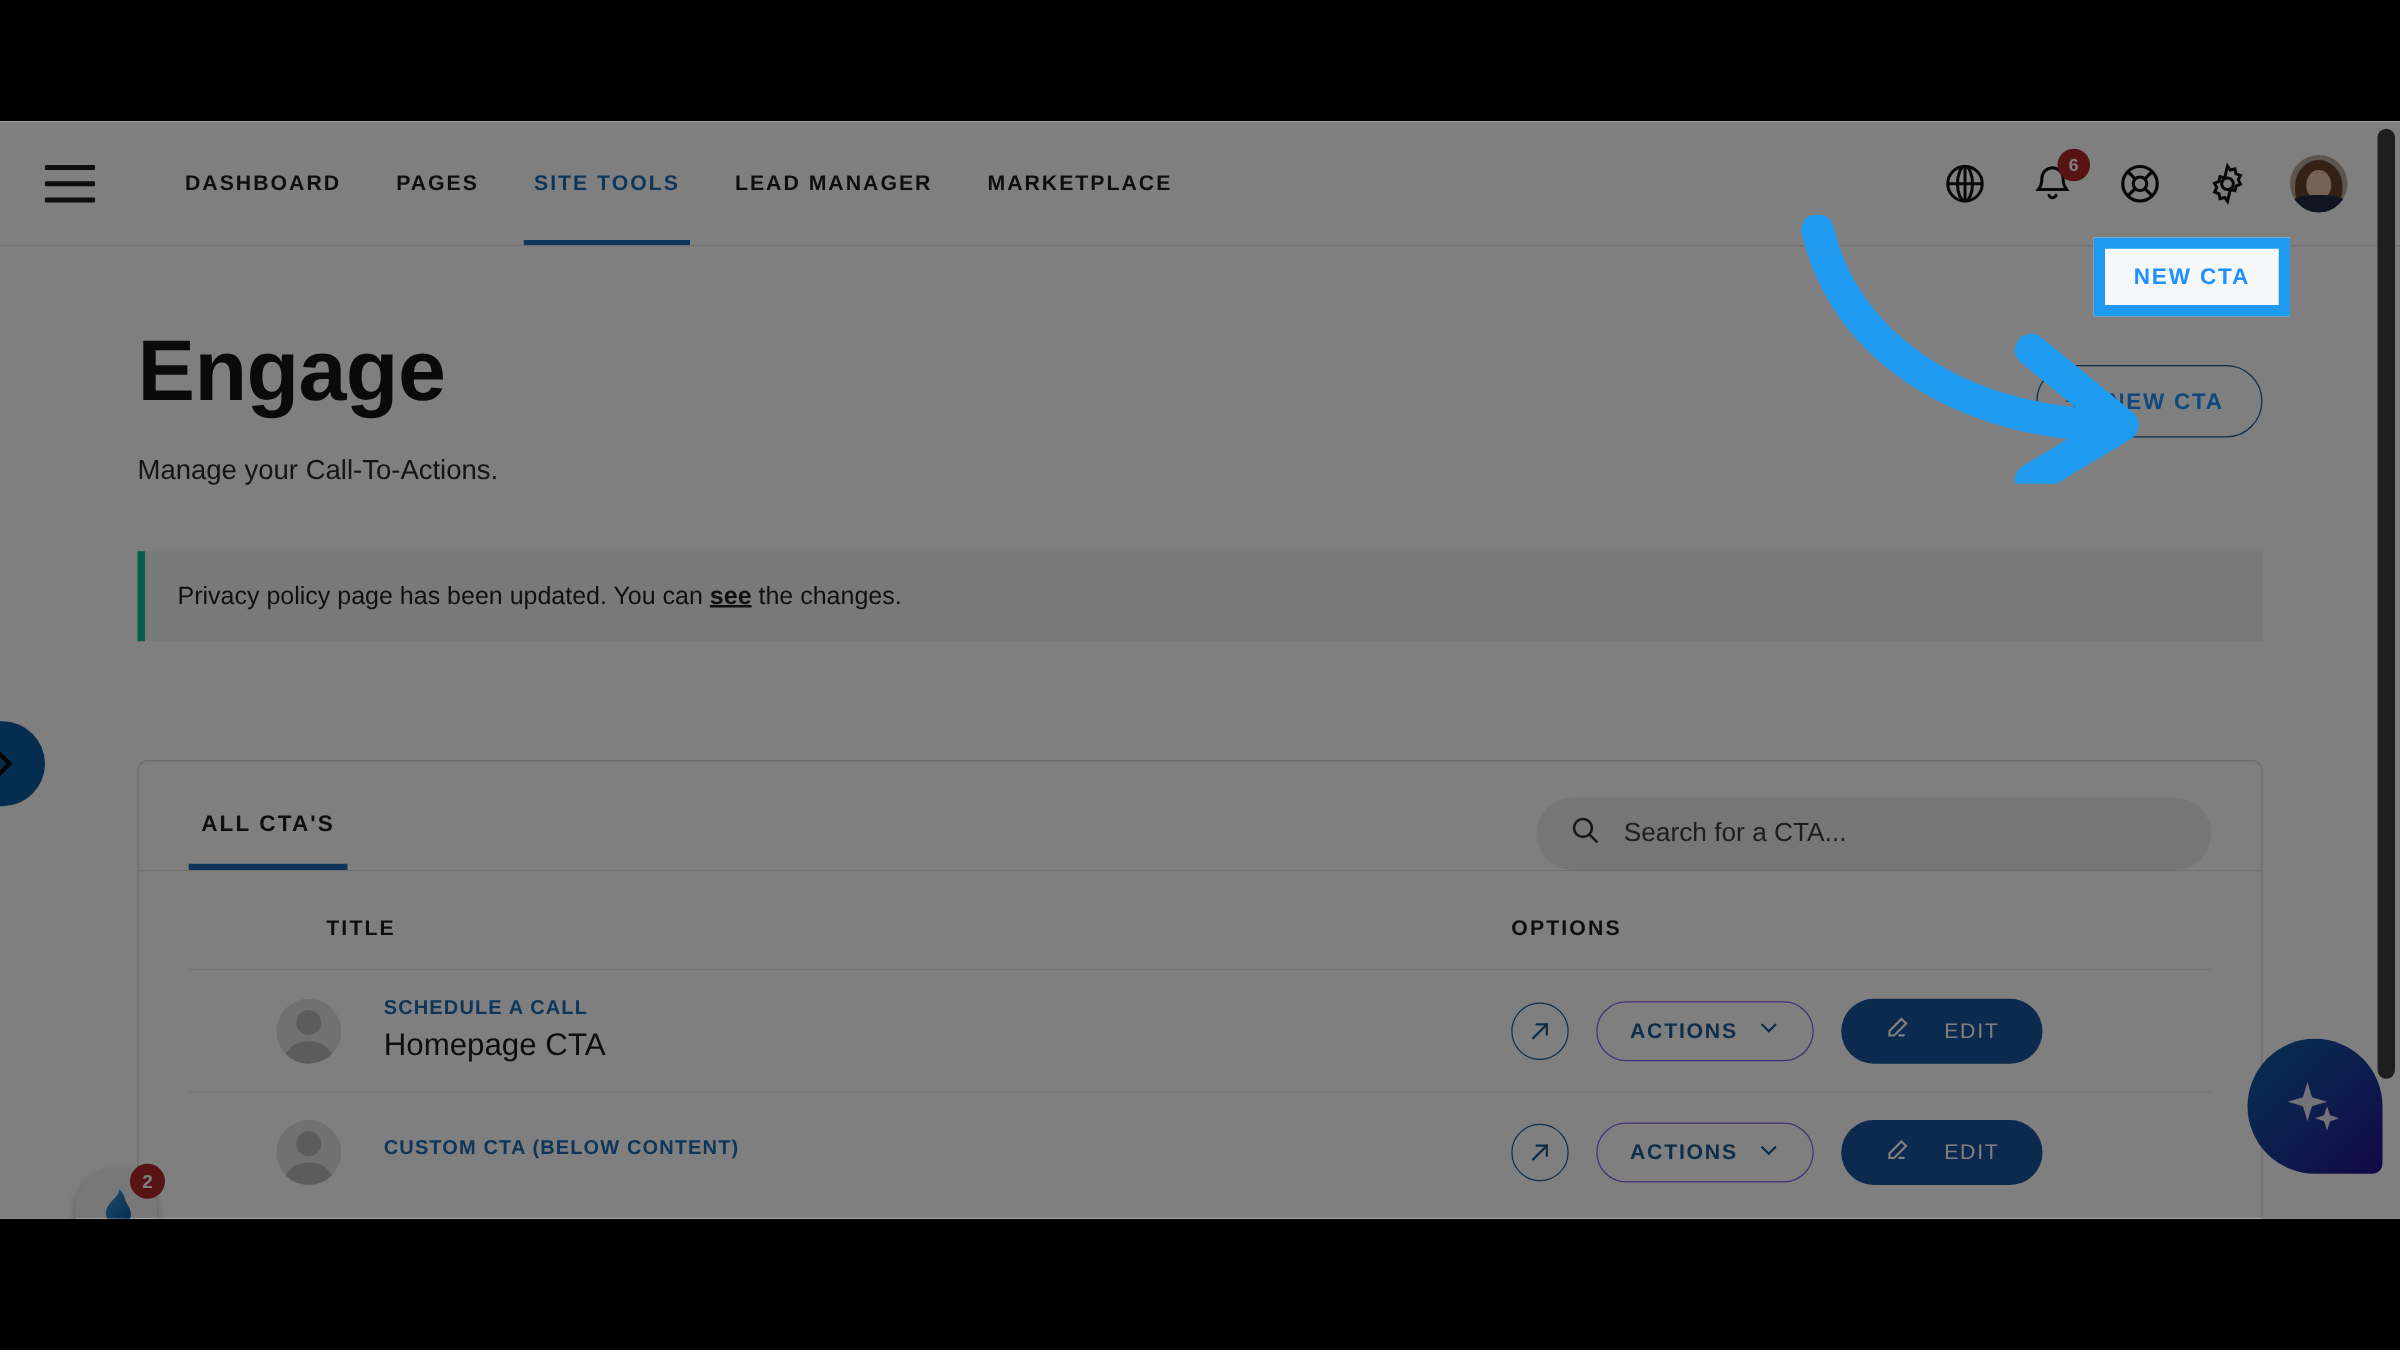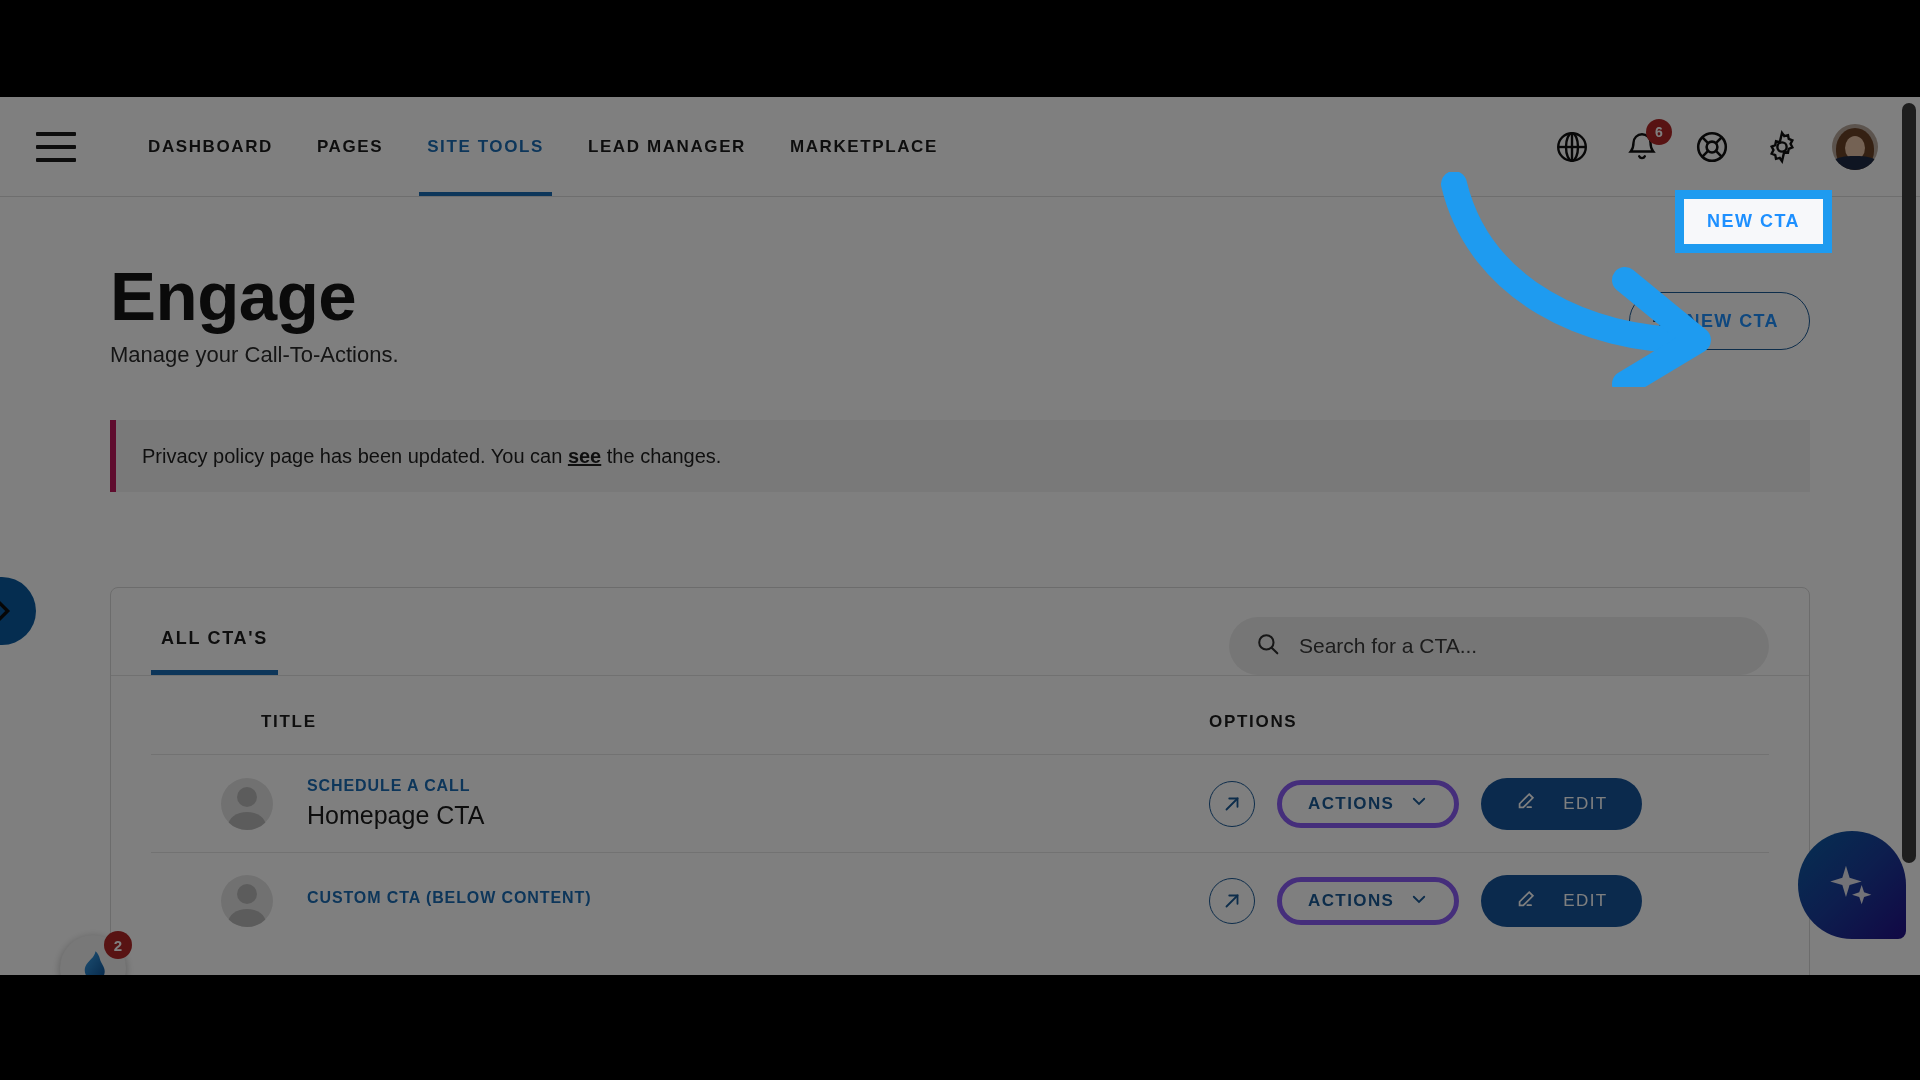--- a/index.html
+++ b/index.html
@@ -59,21 +59,21 @@
   .avatar .face { position:absolute; left:13px; top:12px; width:20px; height:24px;
     border-radius:50%; background:#e8c4a8; }
   .avatar .body { position:absolute; left:2px; bottom:0; right:2px; height:14px;
     border-radius:40% 40% 0 0; background:#1f2b44; }
 
   
   .page { position:absolute; left:0; top:100px; width:1920px; }
 
   .page-head { padding:60px 110px 0 110px; position:relative; }
   .page-title { font-size:69px; font-weight:700; color:#141414; letter-spacing:-0.5px; }
-  .page-sub { font-size:22px; color:#2b2b2b; margin-top:6px; }
+  .page-sub { font-size:22px; color:#2b2b2b; margin-top:27px; }
 
   .headbtns { position:absolute; right:110px; top:95px; display:flex; align-items:center; }
   .new-cta-btn {
     display:flex; align-items:center; gap:16px;
     height:58px; padding:0 30px 0 22px;
     border:1px solid #1b5a96; border-radius:29px; background:transparent;
     color:#1e90ff; font-size:18px; font-weight:700; letter-spacing:1.4px;
     cursor:pointer; white-space:nowrap;
   }
   .plus { font-size:30px; line-height:1; color:#1b3f66; font-weight:400; }
@@ -84,21 +84,21 @@
     border:9px solid #1e9bf0; background:#f7f8fa; z-index:60;
     display:flex; align-items:center; justify-content:center;
   }
   .hl-box .lbl { font-size:18px; font-weight:700; letter-spacing:1.5px; color:#1e90ff; }
 
   
   .arrow-anno { position:absolute; right:180px; top:75px; z-index:59; pointer-events:none; }
 
   
   .banner {
-    margin:52px 110px 0 110px; background:#f3f3f3; border-left:6px solid #be185d;
+    margin:52px 110px 0 110px; background:#f3f3f3; border-left:6px solid #14b8a6;
     height:72px; display:flex; align-items:center; padding-left:26px;
   }
   .banner-text { font-size:20px; color:#1e1e1e; }
   .banner-text a { color:#1e1e1e; text-decoration:underline; font-weight:600; }
 
   
   .card {
     margin:95px 110px 0 110px; background:#ffffff;
     border:1px solid #d8d8d8; border-radius:8px; min-height:420px;
   }
@@ -143,21 +143,21 @@
   .row-kicker { font-size:16px; font-weight:700; letter-spacing:0.9px; color:#1b6cb5; }
   .row-title { font-size:25px; color:#1a1a1a; margin-top:6px; }
   .row-opts { width:560px; display:flex; align-items:center; gap:22px; }
 
   .icon-btn {
     width:46px; height:46px; border-radius:50%; border:1px solid #1b5a96;
     display:flex; align-items:center; justify-content:center; cursor:pointer; flex:none;
   }
   .actions-btn {
     display:flex; align-items:center; gap:16px; height:48px; padding:0 26px;
-    border:5px solid #8b5cf6; border-radius:24px; background:transparent;
+    border:1px solid #8b5cf6; border-radius:24px; background:transparent;
     color:#1b5a96; font-size:17px; font-weight:700; letter-spacing:1.4px; cursor:pointer;
   }
   .edit-btn {
     display:flex; align-items:center; gap:26px; height:52px; padding:0 34px;
     border:none; border-radius:26px; background:#17559b; color:#fff;
     font-size:17px; font-weight:400; letter-spacing:1.4px; cursor:pointer;
   }
 
   
   .side-toggle {

